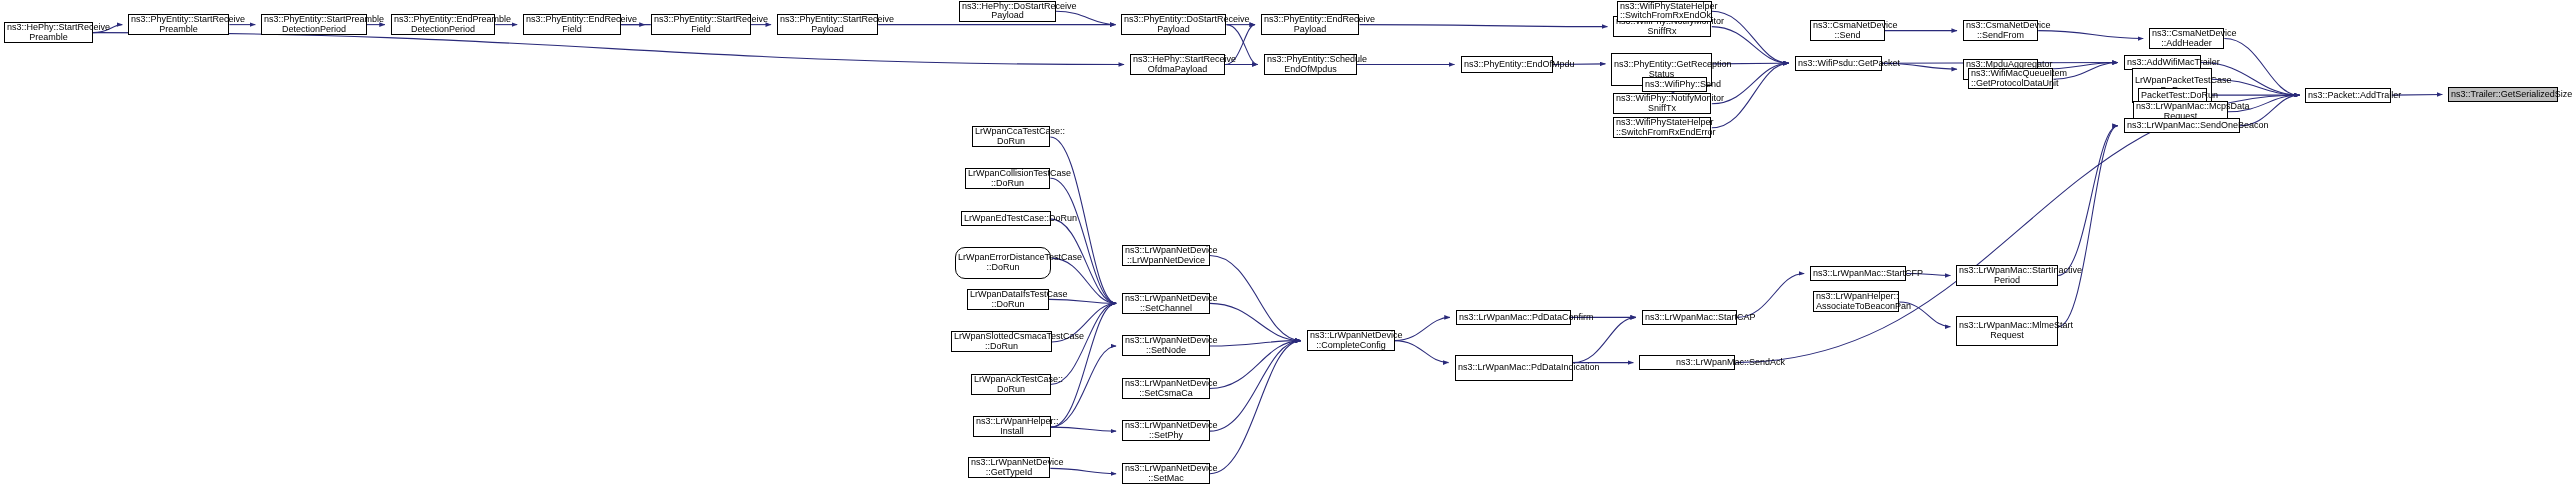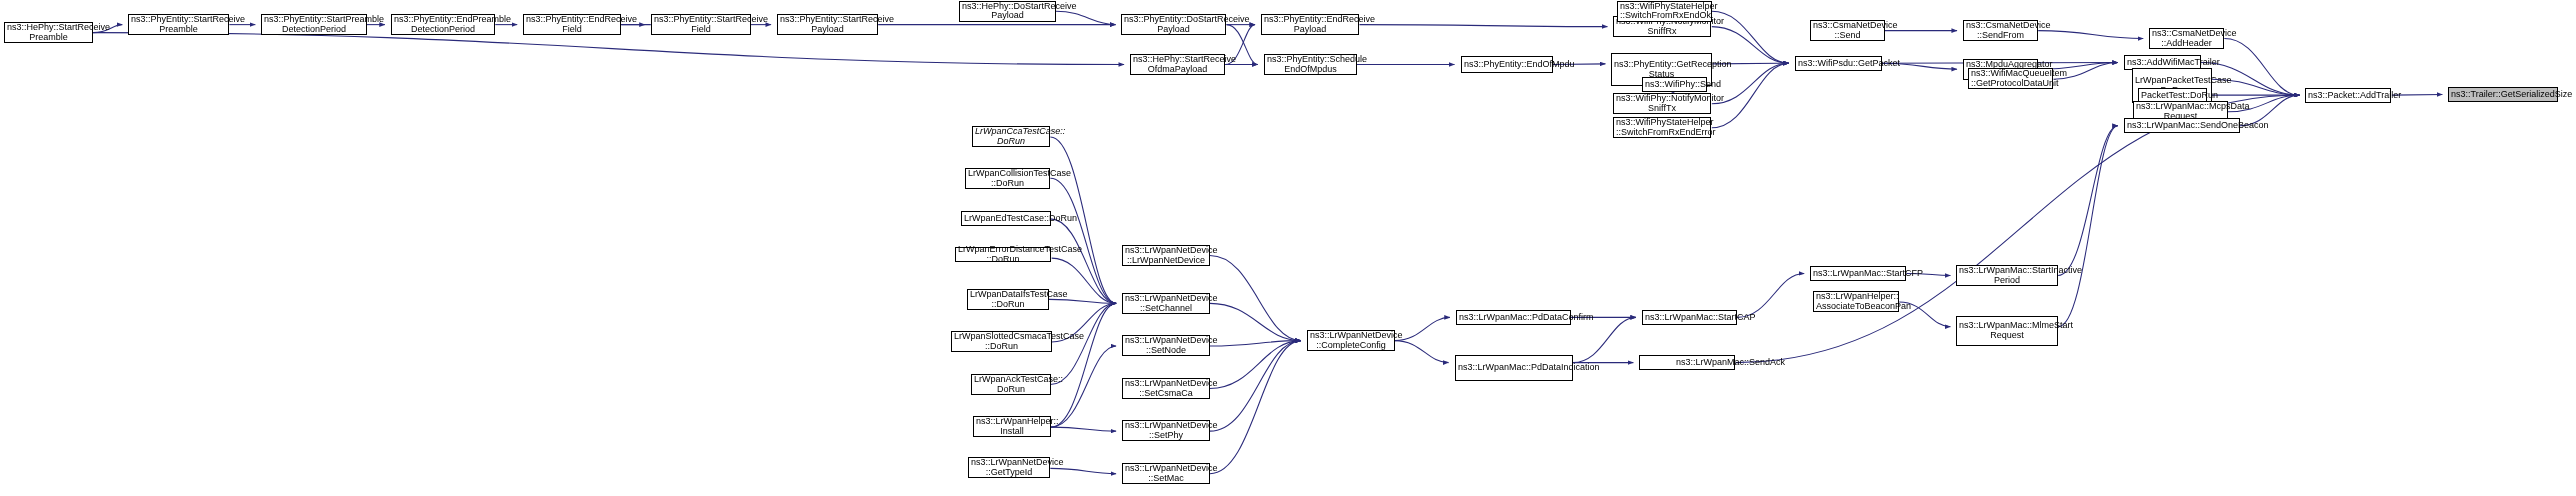--- a/index.html
+++ b/index.html
@@ -173,26 +173,26 @@
       <div class="node" id="n23" style="left: 1963px; top: 59px; width: 75px; height: 21px;"><span class="lbl">ns3::MpduAggregator
 ::Aggregate</span></div>
       <div class="node" id="n24" style="left: 2124px; top: 55px; width: 77px; height: 14.6px;"><span class="lbl">ns3::AddWifiMacTrailer</span></div>
       <div class="node" id="n25" style="left: 1968px; top: 68px; width: 85px; height: 21px;"><span class="lbl">ns3::WifiMacQueueItem
 ::GetProtocolDataUnit</span></div>
       <div class="node" id="n26" style="left: 2132px; top: 68px; width: 80px; height: 35px;"><span class="lbl">LrWpanPacketTestCase
 ::DoRun</span></div>
       <div class="node" id="n27" style="left: 2138px; top: 88px; width: 69px; height: 14.6px;"><span class="lbl">PacketTest::DoRun</span></div>
       <div class="node" id="n28" style="left: 2305px; top: 88px; width: 86px; height: 14.6px;"><span class="lbl">ns3::Packet::AddTrailer</span></div>
       <div class="node highlight" id="n29" style="left: 2448px; top: 87px; width: 110px; height: 14.6px;"><span class="lbl">ns3::Trailer::GetSerializedSize</span></div>
-      <div class="node" id="n30" style="left: 972px; top: 126px; width: 78px; height: 21px; font-style: italic;"><span class="lbl">LrWpanCcaTestCase::
+      <div class="node" id="n30" style="left: 972px; top: 126px; width: 78px; height: 21px;"><span class="lbl">LrWpanCcaTestCase::
 DoRun</span></div>
       <div class="node" id="n31" style="left: 965px; top: 168px; width: 85px; height: 21px;"><span class="lbl">LrWpanCollisionTestCase
 ::DoRun</span></div>
       <div class="node" id="n32" style="left: 961px; top: 211px; width: 90px; height: 14.6px;"><span class="lbl">LrWpanEdTestCase::DoRun</span></div>
-      <div class="node" id="n33" style="left: 955px; top: 247px; width: 96px; height: 15px;"><span class="lbl">LrWpanErrorDistanceTestCase
+      <div class="node" id="n33" style="left: 955px; top: 247px; width: 96px; height: 32px; border-radius: 10px;"><span class="lbl">LrWpanErrorDistanceTestCase
 ::DoRun</span></div>
       <div class="node" id="n34" style="left: 967px; top: 289px; width: 82px; height: 21px;"><span class="lbl">LrWpanDataIfsTestCase
 ::DoRun</span></div>
       <div class="node" id="n35" style="left: 951px; top: 331px; width: 101px; height: 21px;"><span class="lbl">LrWpanSlottedCsmacaTestCase
 ::DoRun</span></div>
       <div class="node" id="n36" style="left: 971px; top: 374px; width: 80px; height: 21px;"><span class="lbl">LrWpanAckTestCase::
 DoRun</span></div>
       <div class="node" id="n37" style="left: 973px; top: 416px; width: 78px; height: 21px;"><span class="lbl">ns3::LrWpanHelper::
 Install</span></div>
       <div class="node" id="n38" style="left: 968px; top: 457px; width: 82px; height: 21px;"><span class="lbl">ns3::LrWpanNetDevice

